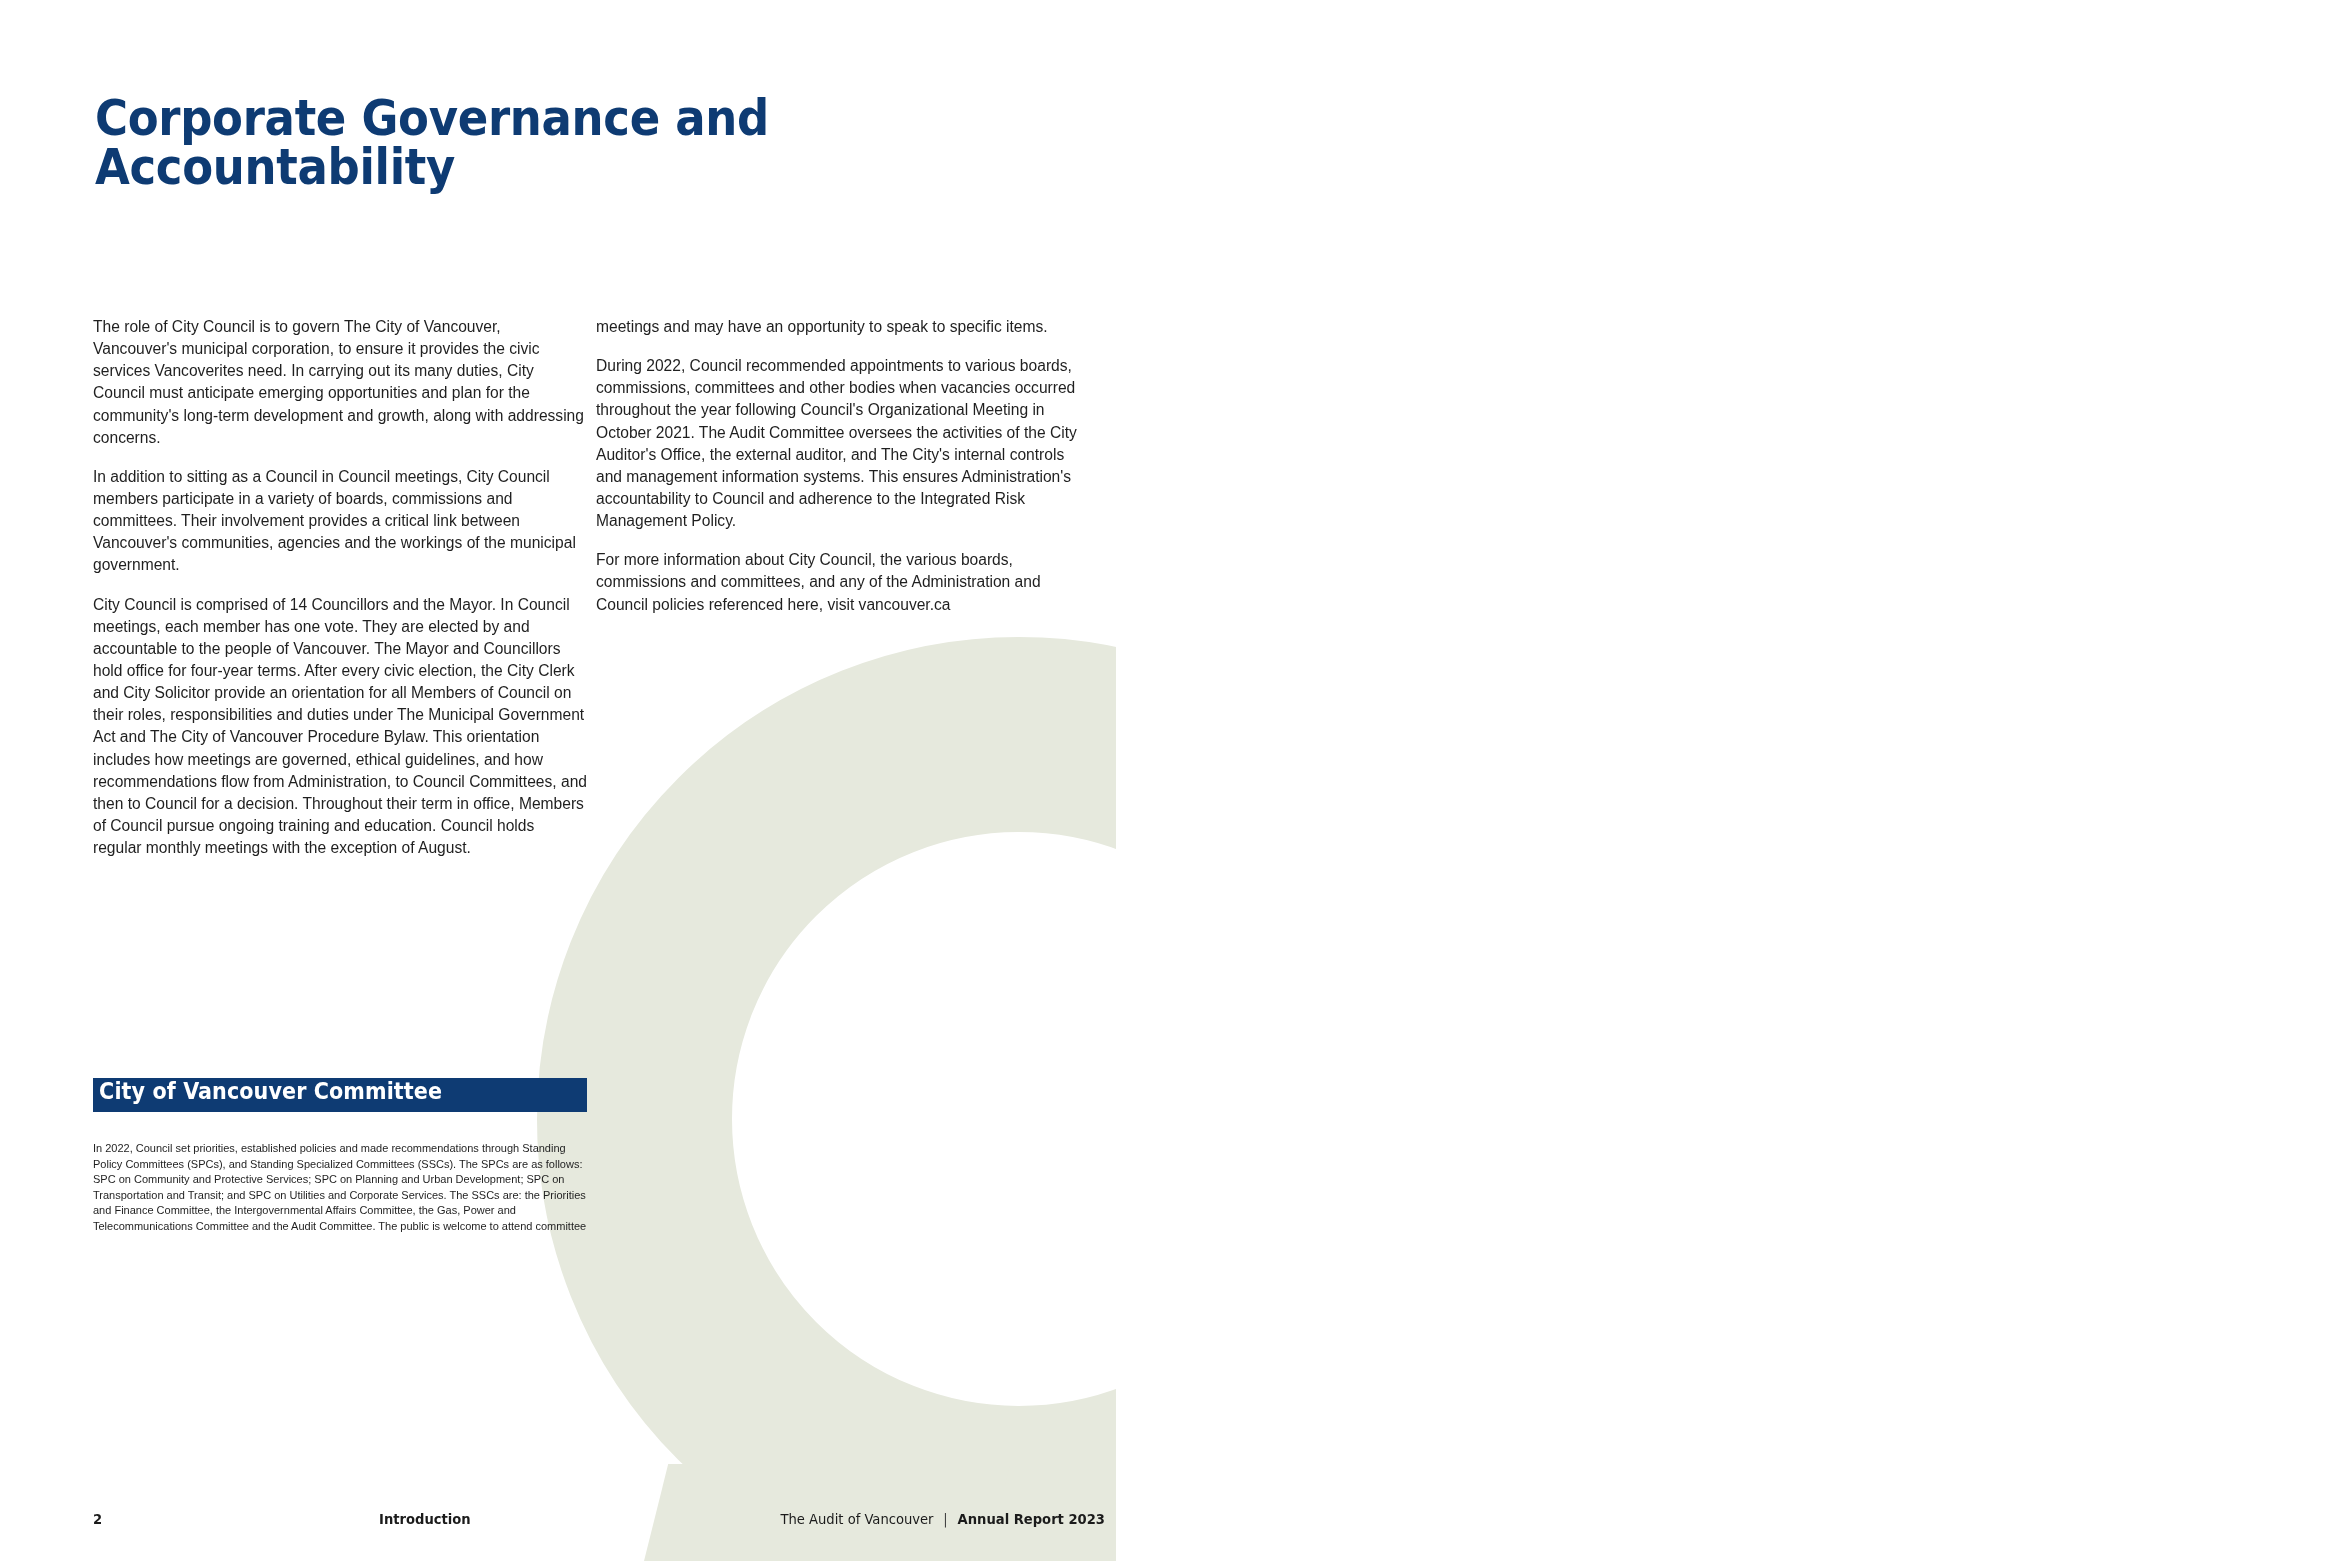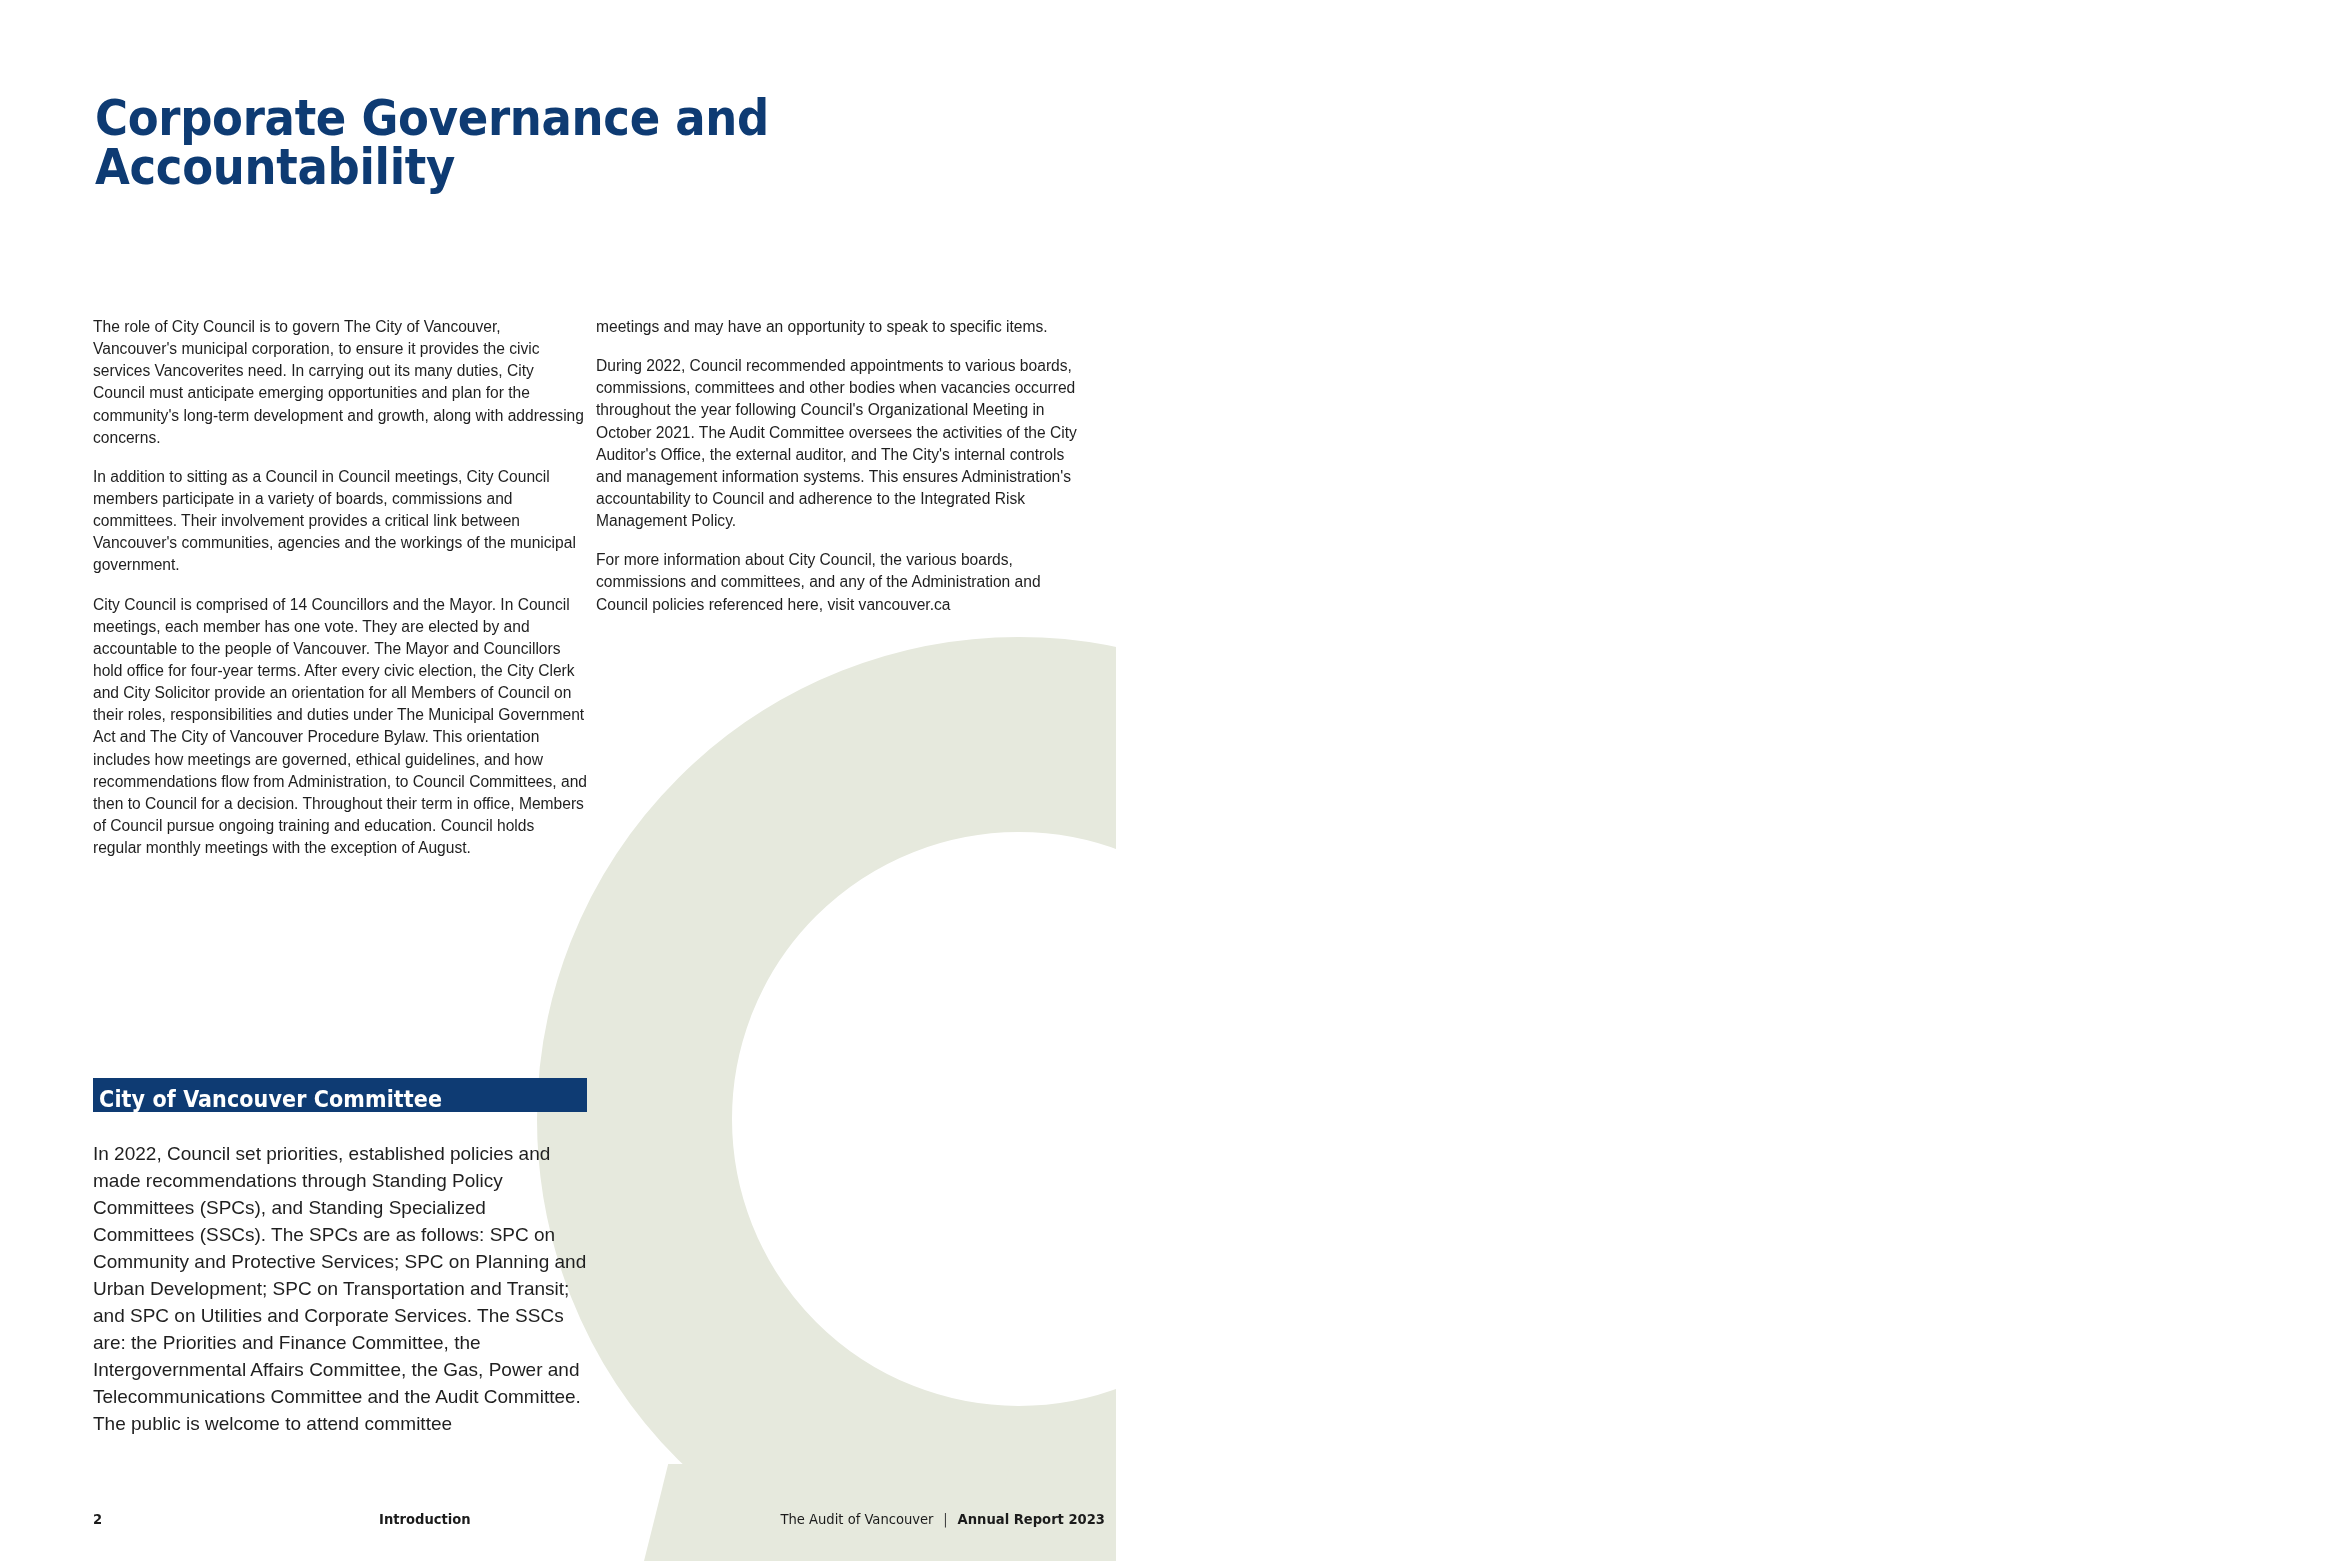--- a/index.html
+++ b/index.html
@@ -101,36 +101,36 @@
 
   
   .section-banner {
     position: absolute;
     left: 93px;
     top: 1062px;
     width: 494px;
     height: 34px;
     background: #0e3b73;
     display: flex;
-    align-items: flex-end;
+    align-items: flex-start;
   }
   .section-banner .banner-text {
     font-family: "DejaVu Sans Condensed", "Liberation Sans Narrow", "Liberation Sans", sans-serif;
     font-weight: 700;
     font-size: 23px;
     color: #ffffff;
     padding-left: 6.1px;
     letter-spacing: 0.1px;
   }
   .col-committee {
     position: absolute;
     left: 93px;
     top: 1125px;
     width: 494px;
-    font-size: 19px;
+    font-size: 11px;
     line-height: 1.42;
     color: #1f1f1f;
   }
   .col-committee p { margin: 0; }
 
   
   .footer {
     position: absolute;
     bottom: 48px;
     height: 21px;

